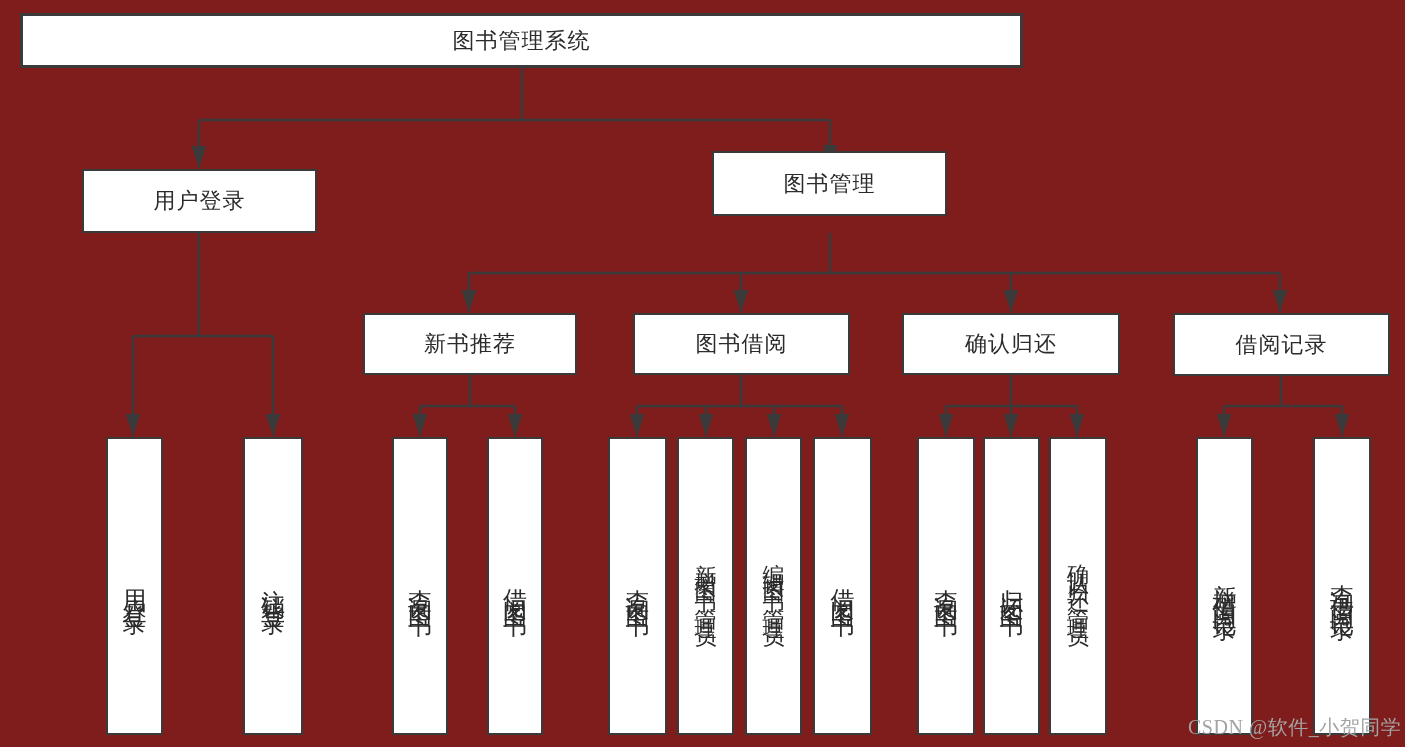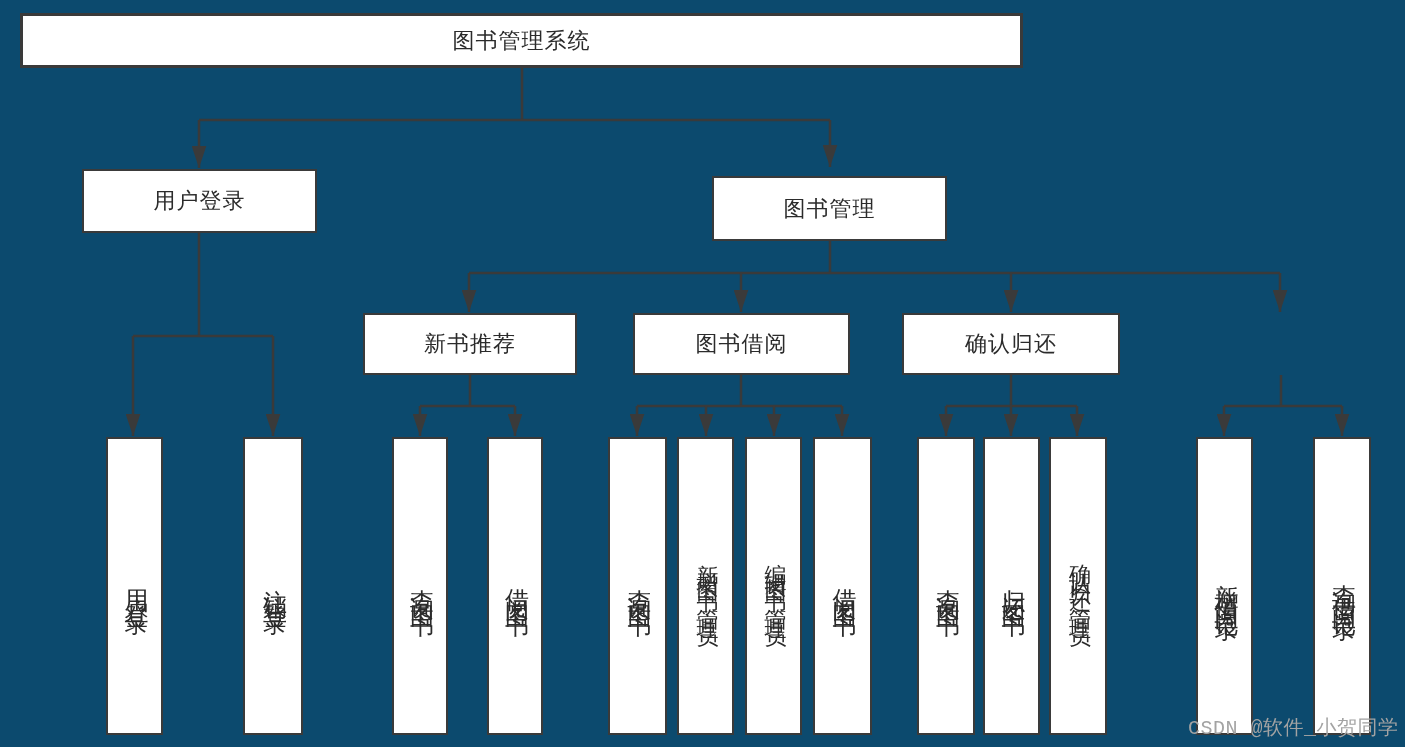--- a/index.html
+++ b/index.html
@@ -1,21 +1,21 @@
 <!DOCTYPE html>
 <html><head>
 <meta charset="utf-8">
 <style>
   html, body { margin: 0; padding: 0; background: #ffffff; }
   .canvas {
     position: relative;
     width: 1405px;
     height: 747px;
-    background: #0c4a6e;
-    font-family: Liberation Mono, monospace;
+    background: #7f1d1d;
+    font-family: Liberation Serif, serif;
     overflow: hidden;
   }
   .wires { position: absolute; left: 0; top: 0; z-index: 1; }
   .node {
     position: absolute;
     box-sizing: border-box;
     border: 2.5px solid #3a3a3a;
     background: #ffffff;
     display: flex;
     align-items: center;
@@ -104,32 +104,35 @@
     </g>
   </svg>
 
   <div class="node h root" style="left:20px;top:13px;width:1003px;height:55px">
     <span>图书管理系统</span>
   </div>
 
   <div class="node h" style="left:82px;top:169px;width:235px;height:64px">
     <span>用户登录</span>
   </div>
-  <div class="node h" style="left:712px;top:176px;width:235px;height:65px">
+  <div class="node h" style="left:712px;top:151px;width:235px;height:65px">
     <span>图书管理</span>
   </div>
 
   <div class="node h" style="left:363px;top:313px;width:214px;height:62px">
     <span>新书推荐</span>
   </div>
   <div class="node h" style="left:633px;top:313px;width:217px;height:62px">
     <span>图书借阅</span>
   </div>
   <div class="node h" style="left:902px;top:313px;width:218px;height:62px">
     <span>确认归还</span>
+  </div>
+  <div class="node h" style="left:1173px;top:313px;width:217px;height:63px">
+    <span>借阅记录</span>
   </div>
 
   <div class="node v" style="left:106px;top:437px;width:57px;height:298px">
     <span>用户登录</span>
   </div>
   <div class="node v" style="left:243px;top:437px;width:60px;height:298px">
     <span>注销登录</span>
   </div>
 
   <div class="node v" style="left:392px;top:437px;width:56px;height:298px">

